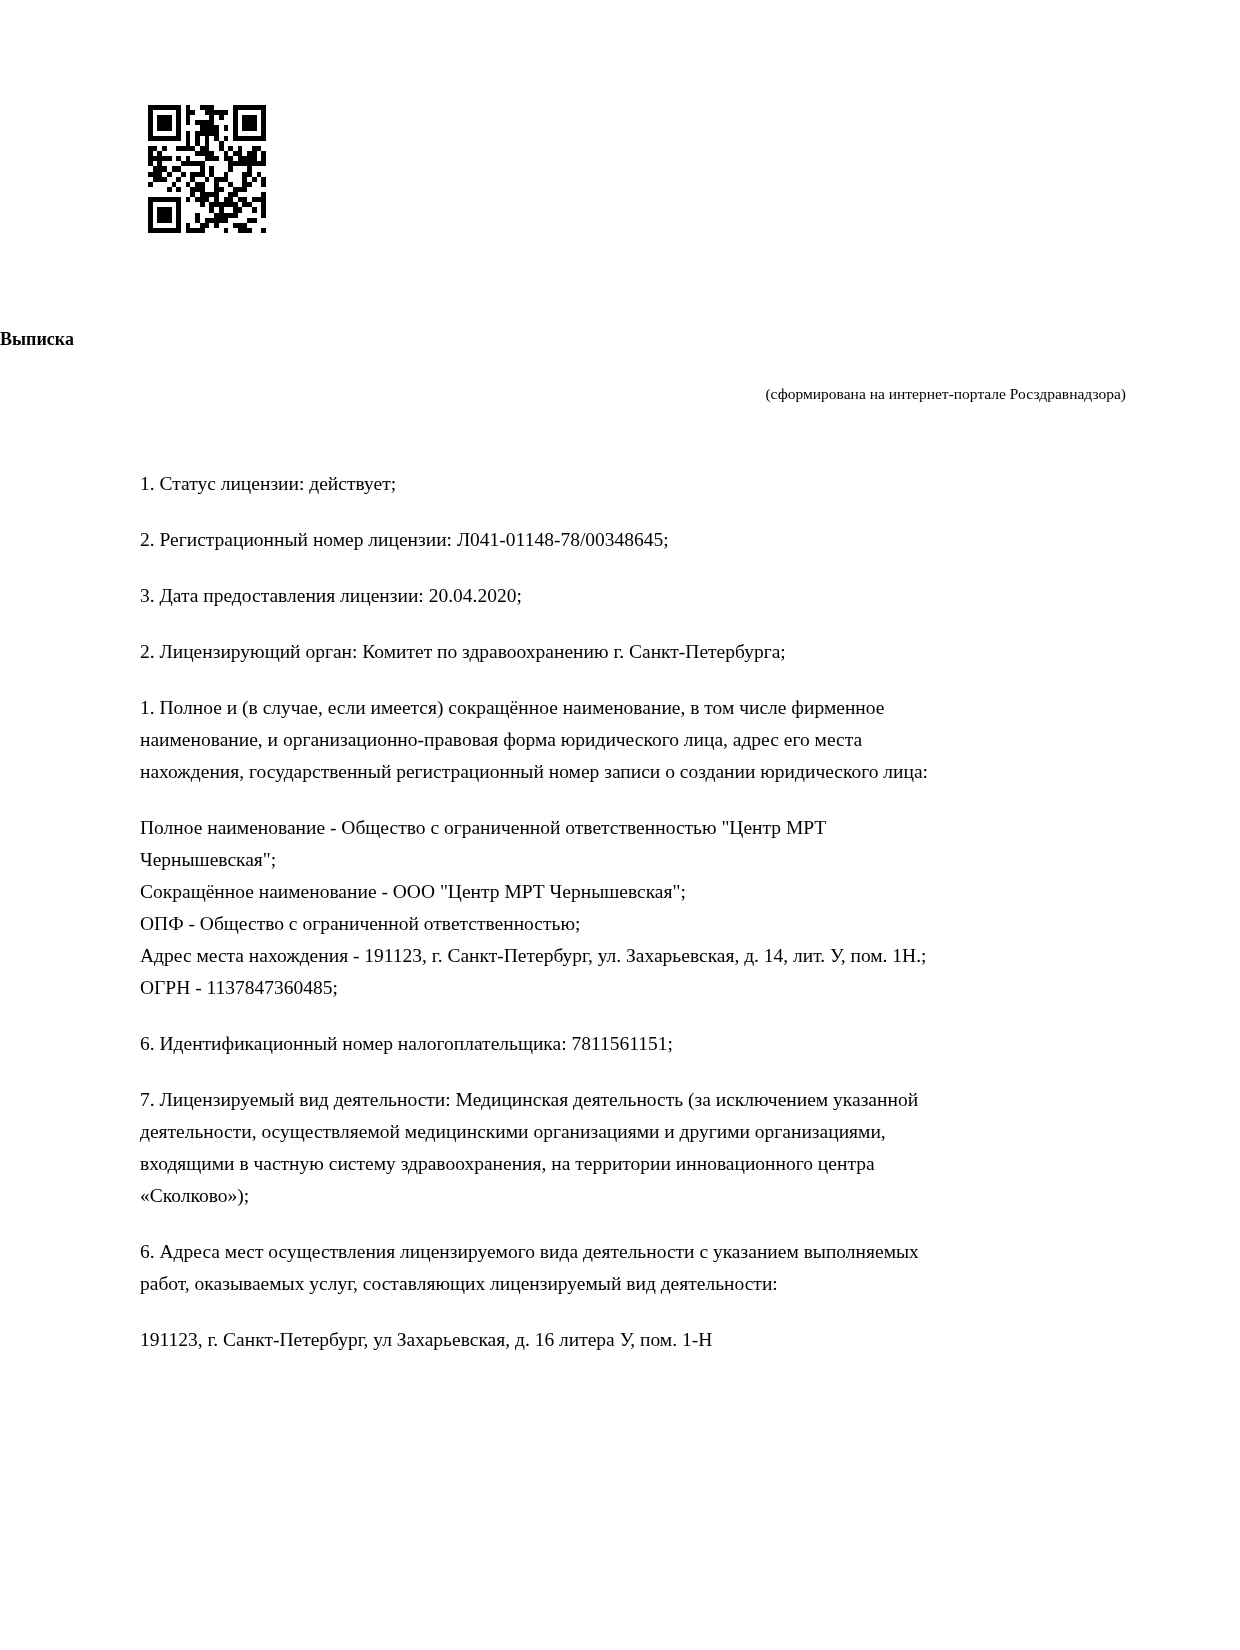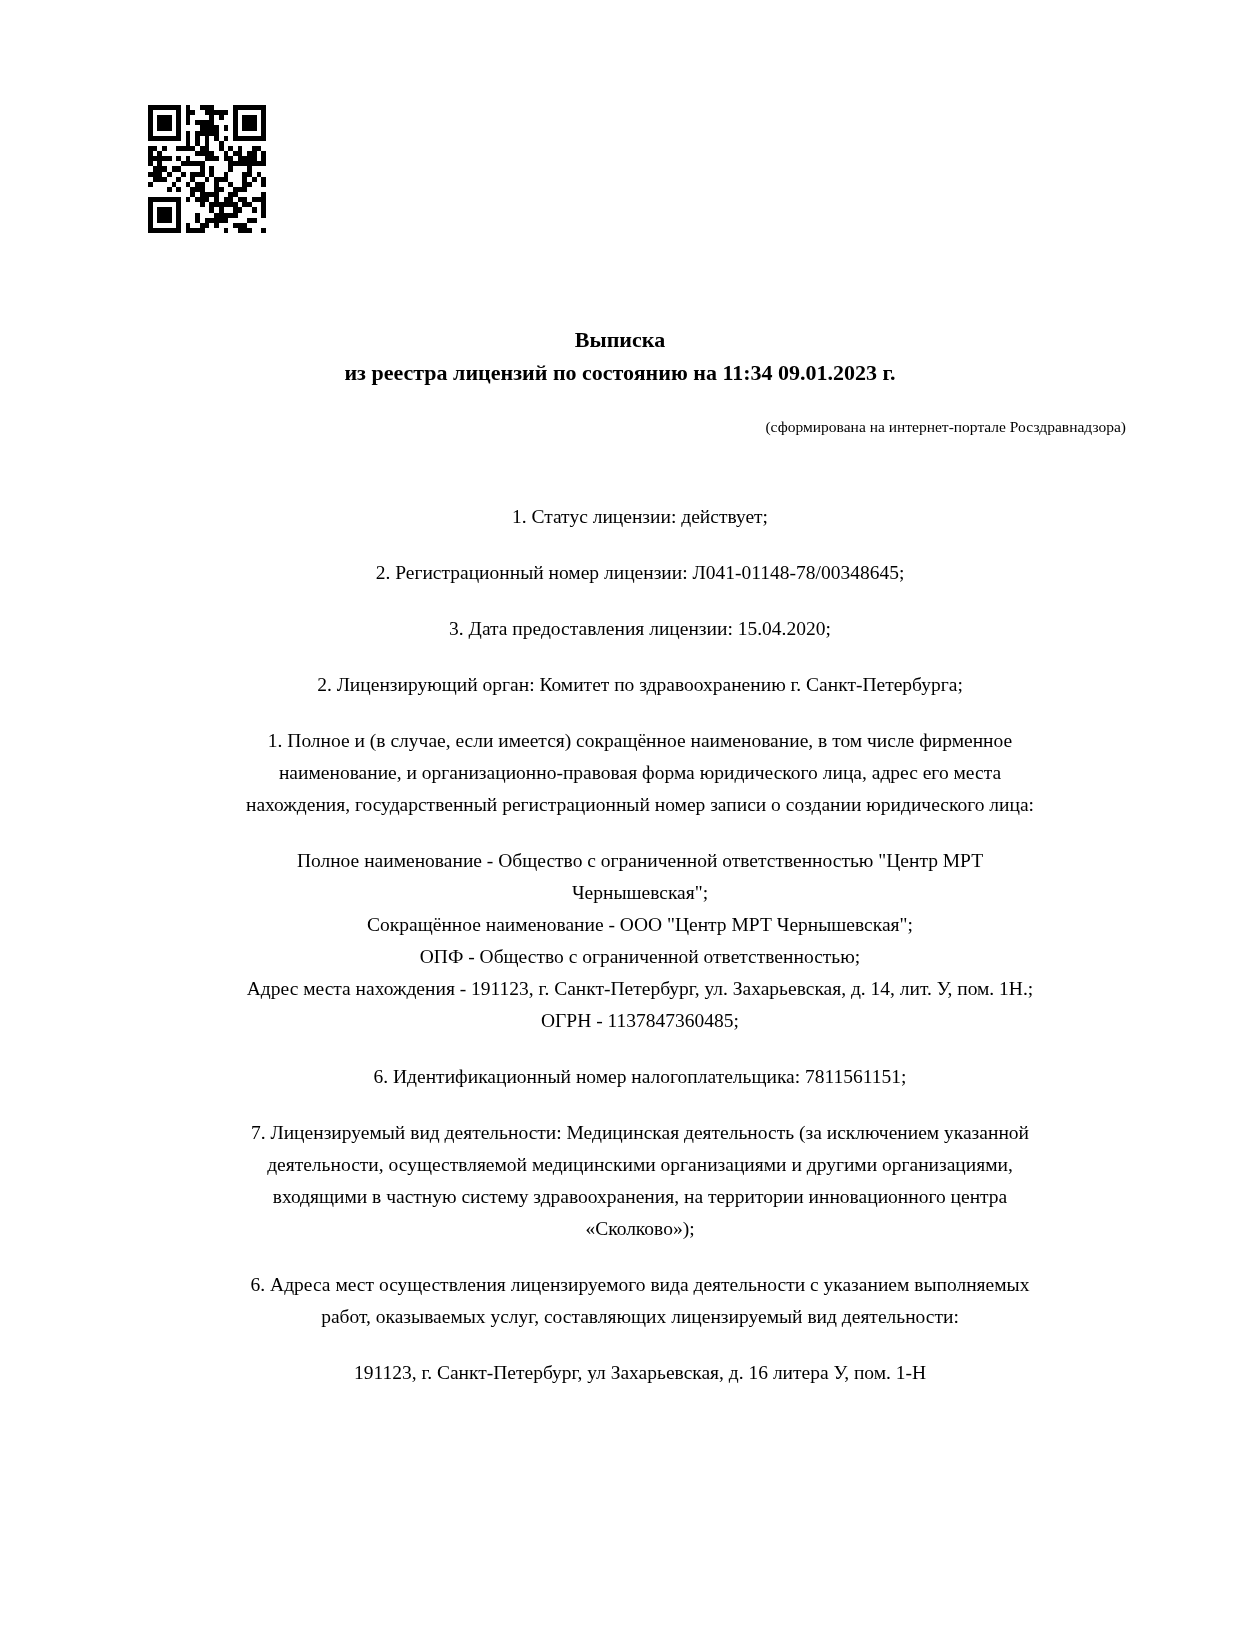--- a/index.html
+++ b/index.html
@@ -13,39 +13,38 @@
   }
   .page { position: relative; width: 1240px; height: 1650px; }
   .qr {
     margin: 105px 0 0 148px;
     width: 118px;
     height: 128px;
   }
   .qr svg { width: 118px; height: 128px; display: block; }
   .title-block {
     margin-top: 90px;
-    text-align: center;
+    text-align: left;
     font-weight: bold;
-    font-size: 22px;
+    font-size: 18px;
     line-height: 33px;
   }
   .subtitle {
     margin-top: 28px;
     padding-right: 114px;
     text-align: right;
     font-size: 15.5px;
     line-height: 20px;
     padding-left: 14px;
   }
   .body-text {
     margin: 64px 0 0 140px;
     width: 1000px;
     font-size: 19.5px;
     line-height: 32px;
-    text-align: center;
   }
   .para {
     margin: 0 0 24px 0;
     white-space: pre-line;
   }
 </style>
 </head>
 <body>
 
 <div class="page">
@@ -367,29 +366,28 @@
         <rect x="16" y="24" width="1" height="1"></rect>
         <rect x="19" y="24" width="1" height="1"></rect>
         <rect x="20" y="24" width="1" height="1"></rect>
         <rect x="21" y="24" width="1" height="1"></rect>
         <rect x="24" y="24" width="1" height="1"></rect>
       </svg>
   </div>
 
   <div class="title-block">
     <div>Выписка</div>
-    <div>из реестра лицензий по состоянию на 11:34 09.01.2023 г.</div>
   </div>
 
   <div class="subtitle">(сформирована на интернет-портале Росздравнадзора)</div>
 
   <div class="body-text">
     <p class="para">1. Статус лицензии: действует;</p>
     <p class="para">2. Регистрационный номер лицензии: Л041-01148-78/00348645;</p>
-    <p class="para">3. Дата предоставления лицензии: 15.04.2020;</p>
+    <p class="para">3. Дата предоставления лицензии: 20.04.2020;</p>
     <p class="para">2. Лицензирующий орган: Комитет по здравоохранению г. Санкт-Петербурга;</p>
     <p class="para">1. Полное и (в случае, если имеется) сокращённое наименование, в том числе фирменное
 наименование, и организационно-правовая форма юридического лица, адрес его места
 нахождения, государственный регистрационный номер записи о создании юридического лица:</p>
     <p class="para">Полное наименование - Общество с ограниченной ответственностью "Центр МРТ
 Чернышевская";
 Сокращённое наименование - ООО "Центр МРТ Чернышевская";
 ОПФ - Общество с ограниченной ответственностью;
 Адрес места нахождения - 191123, г. Санкт-Петербург, ул. Захарьевская, д. 14, лит. У, пом. 1Н.;
 ОГРН - 1137847360485;</p>

